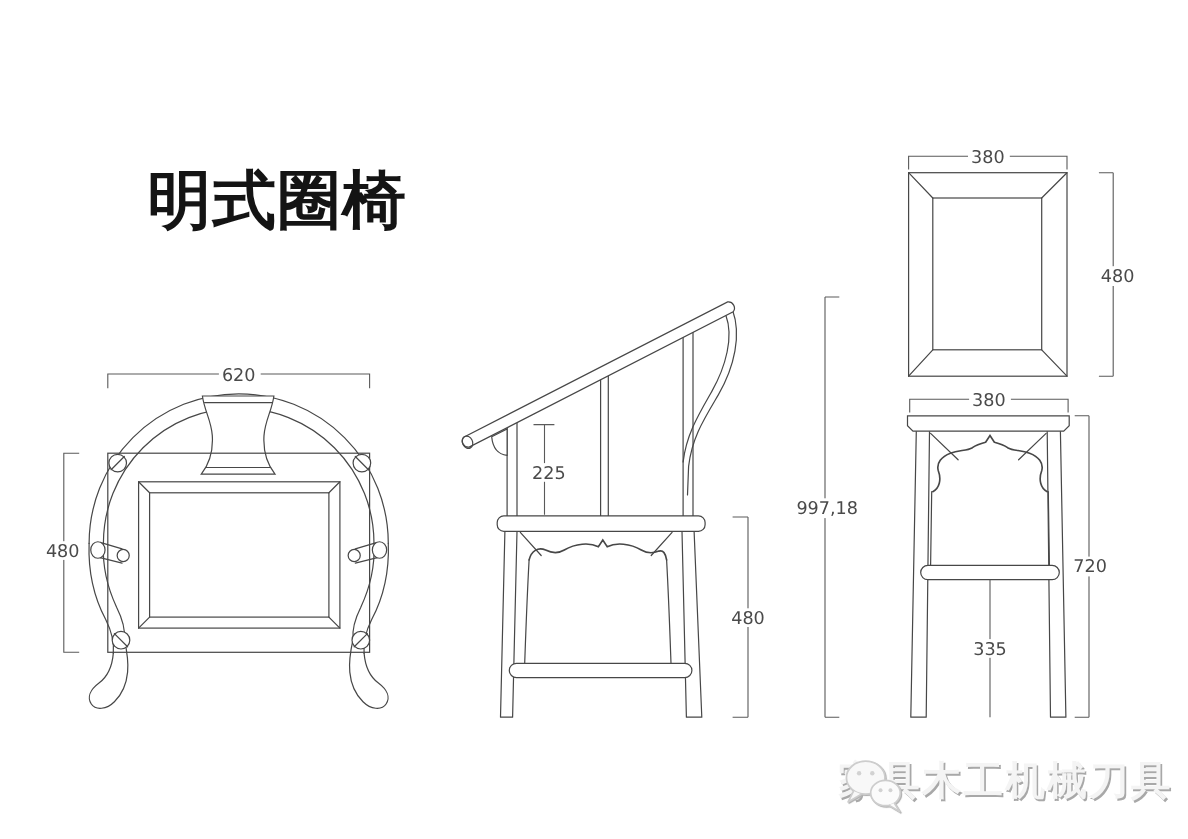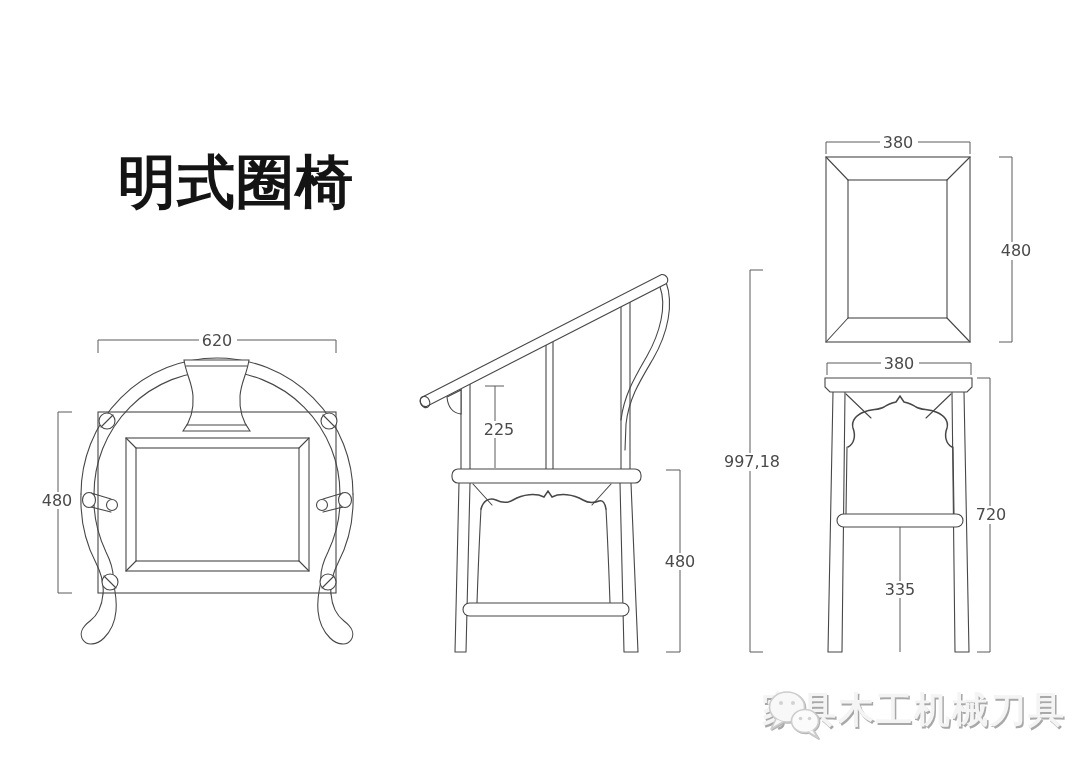--- a/index.html
+++ b/index.html
@@ -1,18 +1,18 @@
 <!DOCTYPE html>
 <html><head>
 <meta charset="utf-8">
 <style>
   html,body{margin:0;padding:0;background:#fff;}
   #page{position:relative;width:1080px;height:763px;background:#fff;overflow:hidden;
         font-family:"Liberation Sans",sans-serif;}
-  #title{position:absolute;left:118px;top:144px;font-family:"Liberation Serif","DejaVu Serif",serif;
+  #title{position:absolute;left:134px;top:144px;font-family:"Liberation Serif","DejaVu Serif",serif;
          font-size:58px;font-weight:600;color:#141414;letter-spacing:1px;white-space:nowrap;}
   svg{position:absolute;left:0;top:0;}
   .ln{stroke:#474747;stroke-width:1.1;fill:none;stroke-linecap:round;}
   .lnw{stroke:#474747;stroke-width:1.1;fill:#fff;stroke-linecap:round;}
   .thick{stroke-width:1.5;}
   .dim{stroke:#5a5a5a;stroke-width:1;fill:none;}
   .mask{fill:#fff;stroke:none;}
   text.dim-text{font-family:"DejaVu Sans",sans-serif;font-size:16px;fill:#4a4a4a;text-anchor:middle;}
   #watermark{position:absolute;left:762px;top:686px;display:flex;align-items:center;gap:10px;}
   #wm-text{font-family:"Liberation Serif","DejaVu Serif",serif;font-size:36px;font-weight:700;

